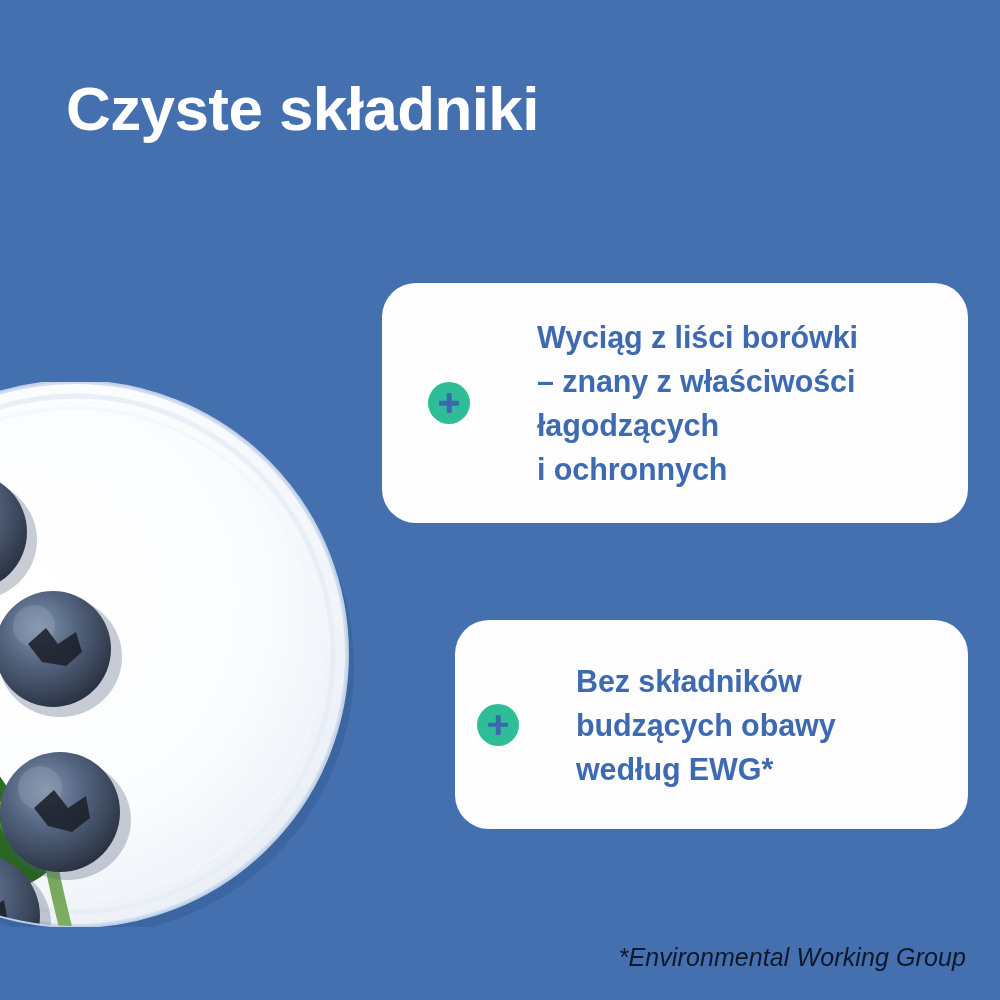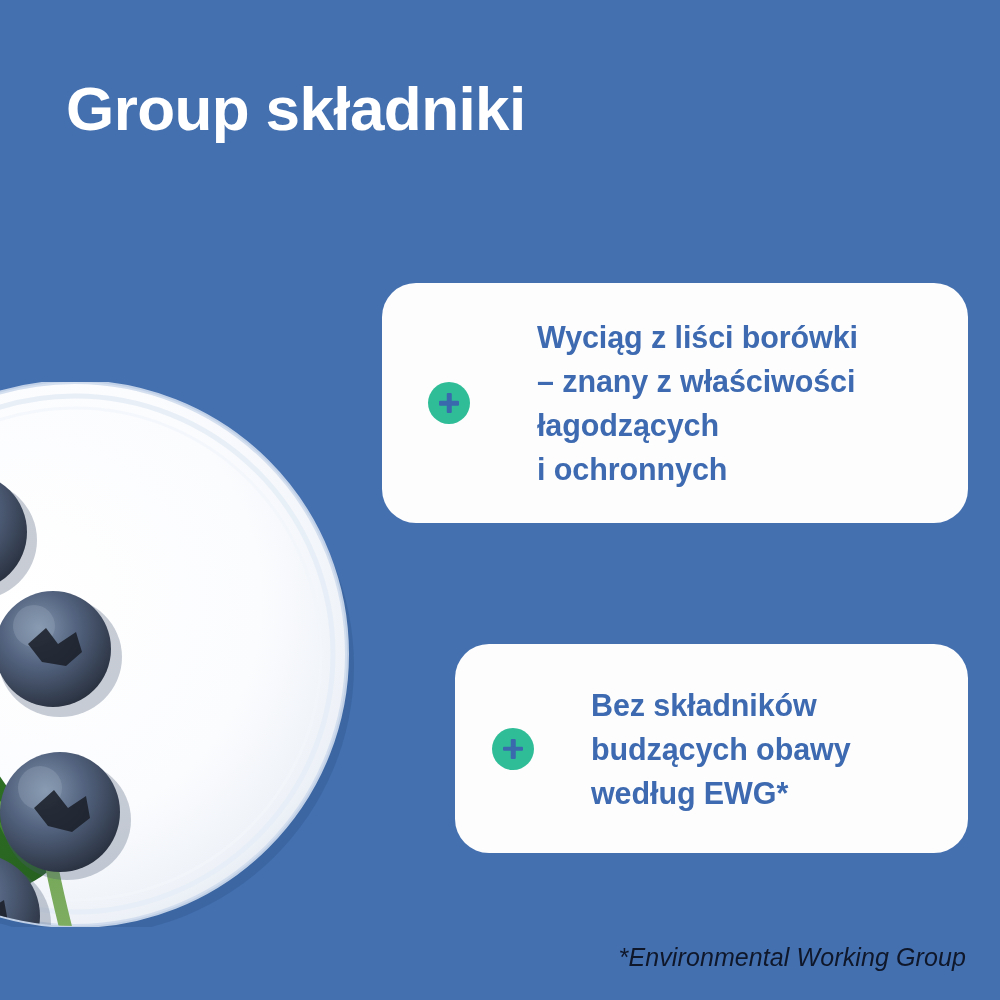--- a/index.html
+++ b/index.html
@@ -56,24 +56,24 @@
   }
   .card--one {
     left: 382px;
     top: 283px;
     width: 586px;
     height: 240px;
     padding-left: 46px;
   }
   .card--two {
     left: 455px;
-    top: 644px;
+    top: 620px;
     width: 513px;
     height: 209px;
-    padding-left: 37px;
+    padding-left: 22px;
   }
 
   .plus-badge {
     flex: 0 0 auto;
     width: 42px;
     height: 42px;
     border-radius: 50%;
     background: #2fbd98;
     position: relative;
   }
@@ -120,21 +120,21 @@
     color: #0f172a;
     letter-spacing: 0.1px;
     white-space: nowrap;
   }
 </style>
 </head>
 <body>
 
 <div class="poster">
 
-  <div class="poster-title">Group składniki</div>
+  <div class="poster-title">Czyste składniki</div>
 
   <div class="photo">
     <svg width="570" height="545" viewBox="0 0 570 545" xmlns="http://www.w3.org/2000/svg">
       <defs>
         <radialGradient id="dishG" cx="42%" cy="40%" r="68%">
           <stop offset="0%" stop-color="#ffffff"></stop>
           <stop offset="62%" stop-color="#fbfcfe"></stop>
           <stop offset="88%" stop-color="#eef2f8"></stop>
           <stop offset="100%" stop-color="#dfe7f2"></stop>
         </radialGradient>

